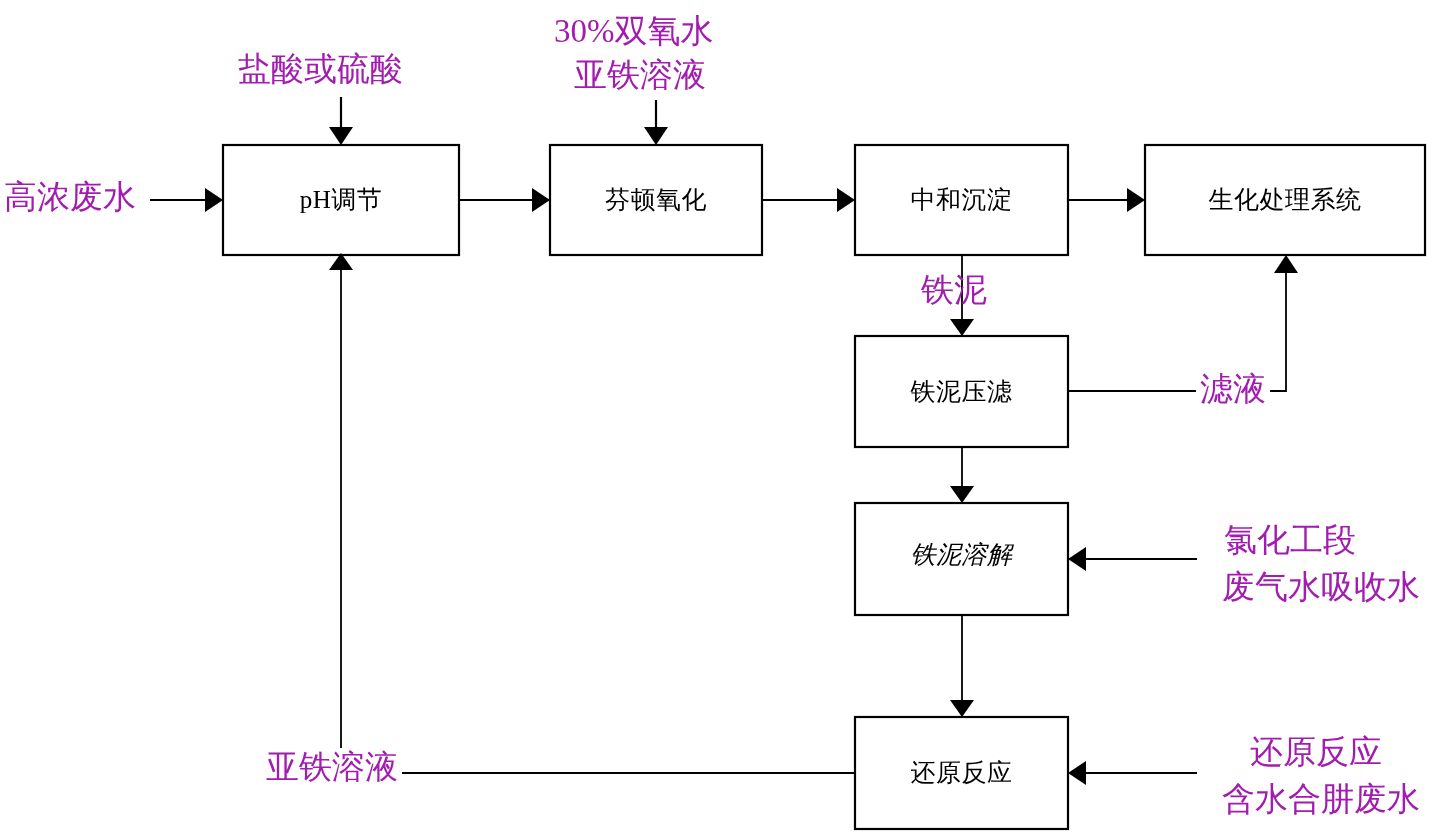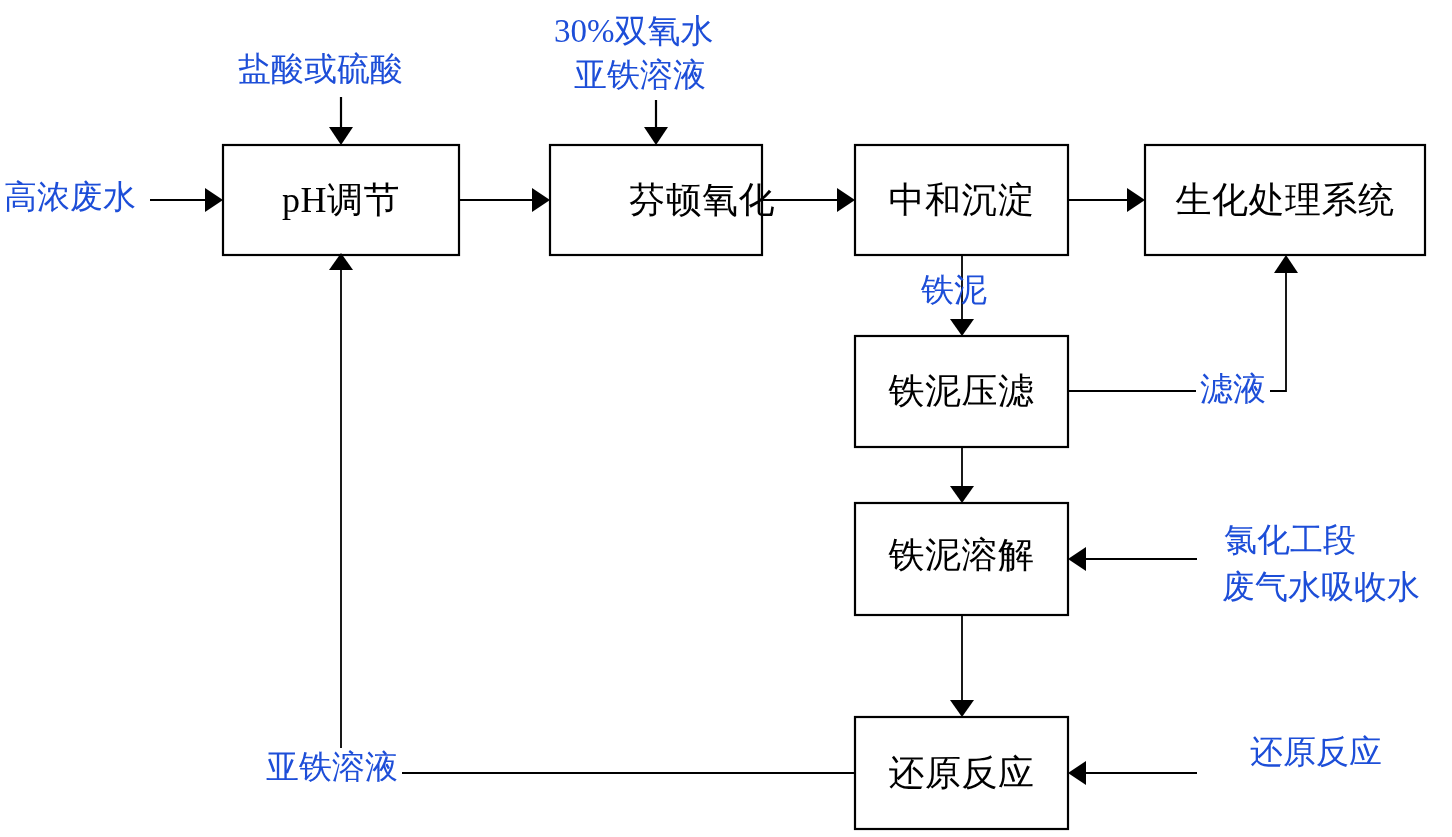--- a/index.html
+++ b/index.html
@@ -41,29 +41,29 @@
     fill: #000000;
     stroke: none;
   }
   .box-label {
     position: absolute;
     display: flex;
     align-items: center;
     justify-content: center;
     text-align: center;
     color: #000000;
-    font-size: 36px;
+    font-size: 25px;
     line-height: 1.12;
     letter-spacing: 0.5px;
     white-space: nowrap;
     pointer-events: none;
   }
   .free-label {
     position: absolute;
-    color: #1d4ed8;
+    color: #a21caf;
     font-size: 33px;
     line-height: 1.18;
     white-space: nowrap;
     text-align: center;
   }
   .lbl-masked {
     background: #ffffff;
     padding: 0 4px;
   }
 </style>
@@ -144,29 +144,29 @@
 
     <g>
       <polyline class="conn-thin" points="855,773 341,773 341,270"></polyline>
       <polygon class="arrow-head" points="329,270 353,270 341,253"></polygon>
     </g>
 
   </svg>
 
   <div class="box-label" style="left:223px; top:145px; width:236px; height:110px;">pH调节</div>
 
-  <div class="box-label" style="left:550px; top:145px; width:212px; height:110px;padding-left:46px;">芬顿氧化</div>
+  <div class="box-label" style="left:550px; top:145px; width:212px; height:110px;">芬顿氧化</div>
 
   <div class="box-label" style="left:855px; top:145px; width:213px; height:110px;">中和沉淀</div>
 
   <div class="box-label" style="left:1145px; top:145px; width:280px; height:110px;">生化处理系统</div>
 
   <div class="box-label" style="left:855px; top:336px; width:213px; height:111px;">铁泥压滤</div>
 
-  <div class="box-label" style="left:855px; top:503px; width:213px; height:104px;">铁泥溶解</div>
+  <div class="box-label" style="left:855px; top:503px; width:213px; height:104px;font-style:italic;">铁泥溶解</div>
 
   <div class="box-label" style="left:855px; top:717px; width:213px; height:112px;">还原反应</div>
 
   <div class="free-label" style="left:4px; top:178px;">高浓废水</div>
 
   <div class="free-label" style="left:238px; top:50px;text-align:center;">盐酸或硫酸</div>
 
   <div class="free-label" style="left:554px; top:12px;">30%双氧水</div>
 
   <div class="free-label" style="left:574px; top:56px;">亚铁溶液</div>
@@ -174,16 +174,17 @@
   <div class="free-label" style="left:921px; top:271px;">铁泥</div>
 
   <div class="free-label lbl-masked" style="left:1196px; top:370px;">滤液</div>
 
   <div class="free-label" style="left:1224px; top:521px;">氯化工段</div>
 
   <div class="free-label" style="left:1222px; top:568px;">废气水吸收水</div>
 
   <div class="free-label" style="left:1250px; top:733px;">还原反应</div>
 
+  <div class="free-label" style="left:1222px; top:780px;">含水合肼废水</div>
 
   <div class="free-label lbl-masked" style="left:262px; top:748px;">亚铁溶液</div>
 
 </div>
 
 </body></html>

